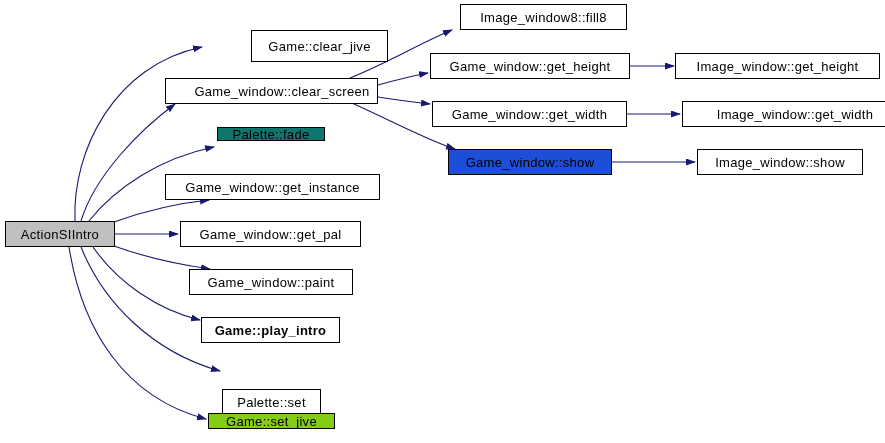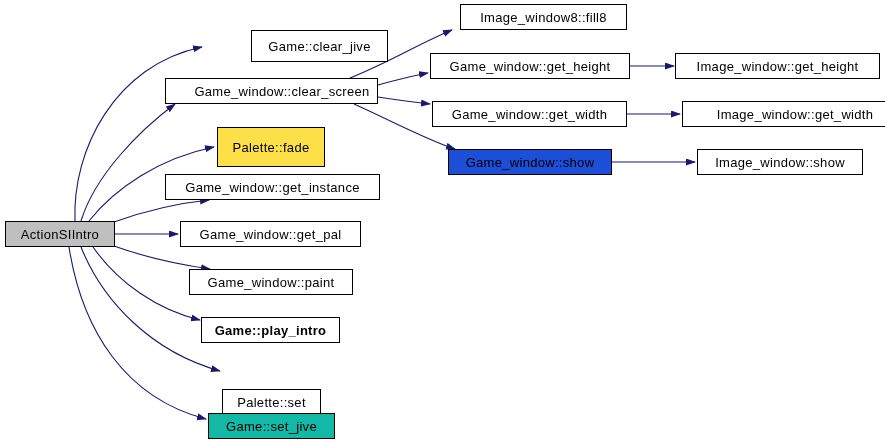--- a/index.html
+++ b/index.html
@@ -70,27 +70,27 @@
         <path d="M354,104 C398,124 430,141 455,149" stroke="#191970" marker-end="url(#arrowhead)"></path>
         <path d="M630,66 C645,66 660,66 674,66" stroke="#191970" marker-end="url(#arrowhead)"></path>
         <path d="M627,114 C645,114 663,114 680,114" stroke="#191970" marker-end="url(#arrowhead)"></path>
         <path d="M612,162 C640,162 668,162 695,162" stroke="#191970" marker-end="url(#arrowhead)"></path>
       </g>
   </svg>
   <div id="nodes">
       <div class="node root" style="left: 5px; top: 221px; width: 110px; height: 26px; background: rgb(191, 191, 191); border-color: rgb(0, 0, 0); color: rgb(0, 0, 0);">ActionSIIntro</div>
       <div class="node" style="left: 203px; top: 30px; width: 137px; height: 32px; background: rgb(255, 255, 255); border-color: rgb(0, 0, 0); color: rgb(0, 0, 0); margin-left: 48px;">Game::clear_jive</div>
       <div class="node" style="left: 165px; top: 78px; width: 213px; height: 26px; background: rgb(255, 255, 255); border-color: rgb(0, 0, 0); color: rgb(0, 0, 0); padding-left: 21px;">Game_window::clear_screen</div>
-      <div class="node" style="left: 217px; top: 127px; width: 108px; height: 40px; background: #fde047; border-color: rgb(0, 0, 0); color: rgb(0, 0, 0);">Palette::fade</div>
+      <div class="node" style="left: 217px; top: 127px; width: 108px; height: 14px; background: #0f766e; border-color: rgb(0, 0, 0); color: rgb(0, 0, 0); text-decoration: underline;">Palette::fade</div>
       <div class="node" style="left: 165px; top: 174px; width: 215px; height: 26px; background: rgb(255, 255, 255); border-color: rgb(0, 0, 0); color: rgb(0, 0, 0);">Game_window::get_instance</div>
       <div class="node" style="left: 180px; top: 221px; width: 181px; height: 26px; background: rgb(255, 255, 255); border-color: rgb(0, 0, 0); color: rgb(0, 0, 0);">Game_window::get_pal</div>
       <div class="node" style="left: 189px; top: 269px; width: 164px; height: 26px; background: rgb(255, 255, 255); border-color: rgb(0, 0, 0); color: rgb(0, 0, 0);">Game_window::paint</div>
       <div class="node" style="left: 201px; top: 317px; width: 139px; height: 26px; background: rgb(255, 255, 255); border-color: rgb(0, 0, 0); color: rgb(0, 0, 0); font-weight: bold;">Game::play_intro</div>
       <div class="node" style="left: 222px; top: 366px; width: 99px; height: 26px; background: rgb(255, 255, 255); border-color: rgb(0, 0, 0); color: rgb(0, 0, 0); margin-top: 23px;">Palette::set</div>
-      <div class="node" style="left: 208px; top: 413px; width: 127px; height: 26px; background: #14b8a6; border-color: rgb(0, 0, 0); color: rgb(0, 0, 0);">Game::set_jive</div>
+      <div class="node" style="left: 208px; top: 413px; width: 127px; height: 16px; background: #84cc16; border-color: rgb(0, 0, 0); color: rgb(0, 0, 0);">Game::set_jive</div>
       <div class="node" style="left: 445px; top: 4px; width: 167px; height: 26px; background: rgb(255, 255, 255); border-color: rgb(0, 0, 0); color: rgb(0, 0, 0); margin-left: 15px;">Image_window8::fill8</div>
       <div class="node" style="left: 430px; top: 53px; width: 200px; height: 26px; background: rgb(255, 255, 255); border-color: rgb(0, 0, 0); color: rgb(0, 0, 0);">Game_window::get_height</div>
       <div class="node" style="left: 675px; top: 53px; width: 205px; height: 26px; background: rgb(255, 255, 255); border-color: rgb(0, 0, 0); color: rgb(0, 0, 0);">Image_window::get_height</div>
       <div class="node" style="left: 432px; top: 101px; width: 195px; height: 26px; background: rgb(255, 255, 255); border-color: rgb(0, 0, 0); color: rgb(0, 0, 0);">Game_window::get_width</div>
       <div class="node" style="left: 682px; top: 101px; width: 226px; height: 26px; background: rgb(255, 255, 255); border-color: rgb(0, 0, 0); color: rgb(0, 0, 0);">Image_window::get_width</div>
       <div class="node" style="left: 448px; top: 149px; width: 164px; height: 26px; background: #1d4ed8; border-color: rgb(0, 0, 0); color: rgb(0, 0, 0);">Game_window::show</div>
       <div class="node" style="left: 697px; top: 149px; width: 166px; height: 26px; background: rgb(255, 255, 255); border-color: rgb(0, 0, 0); color: rgb(0, 0, 0);">Image_window::show</div>
     </div>
 </div>
 

